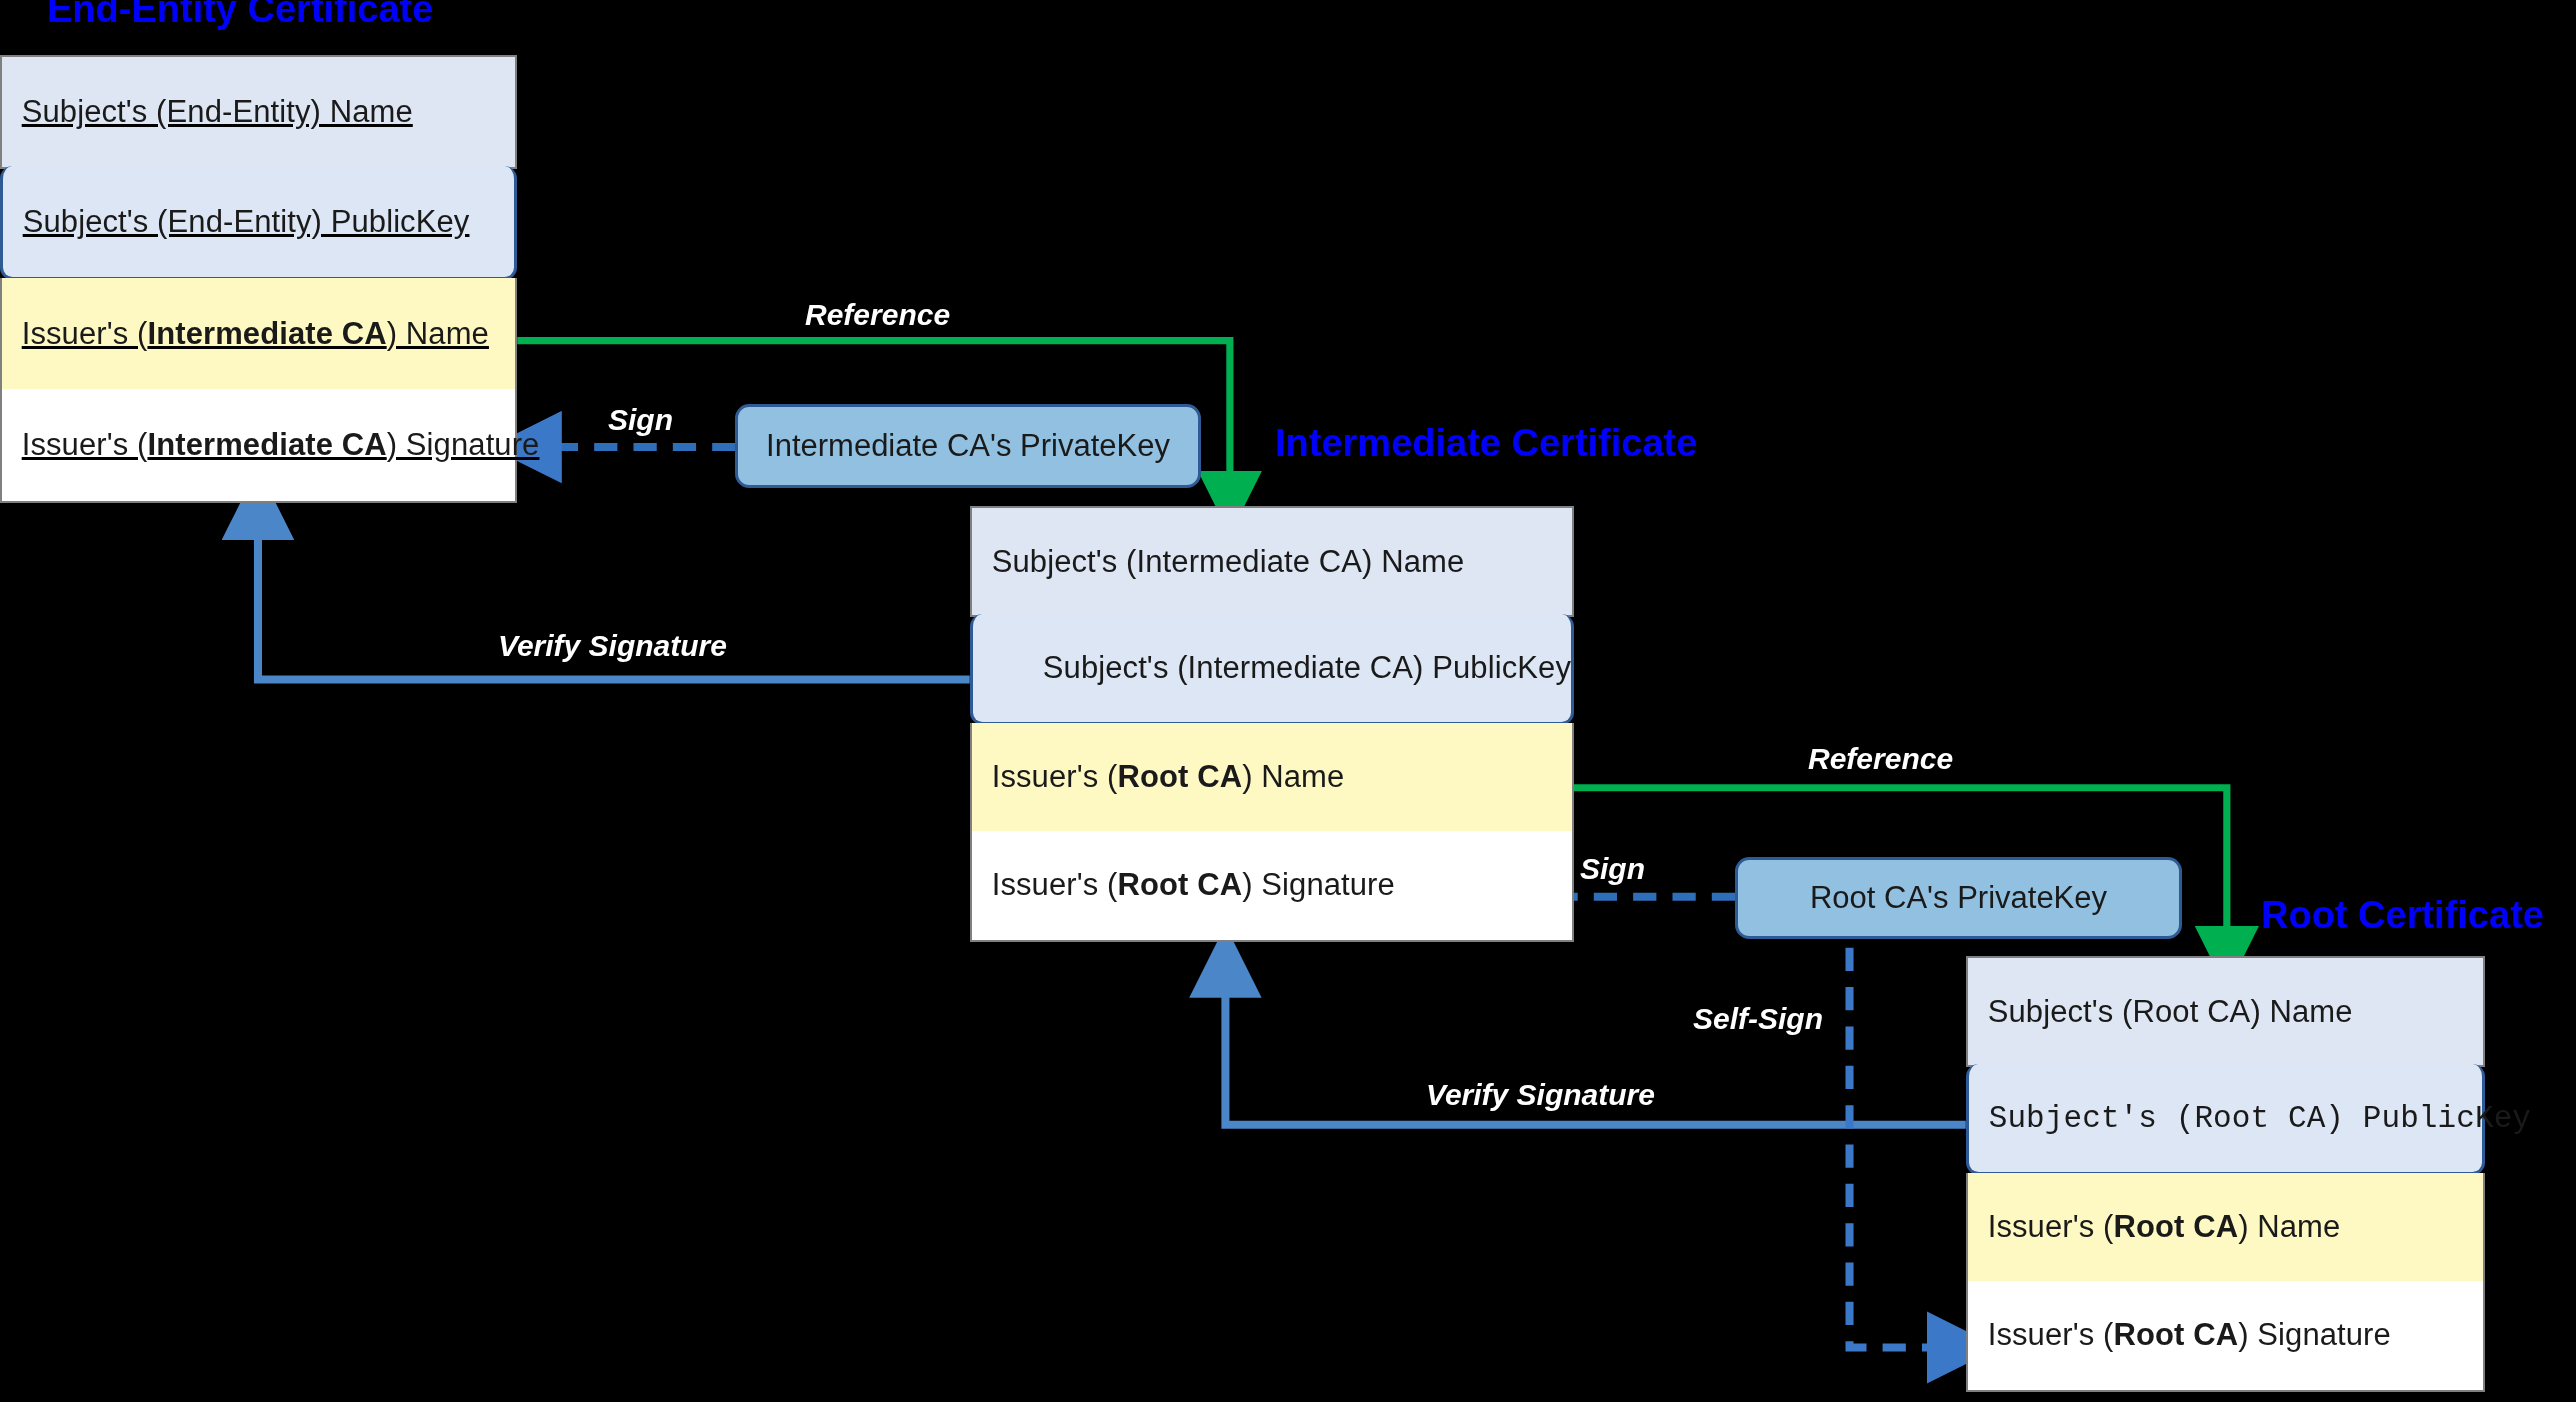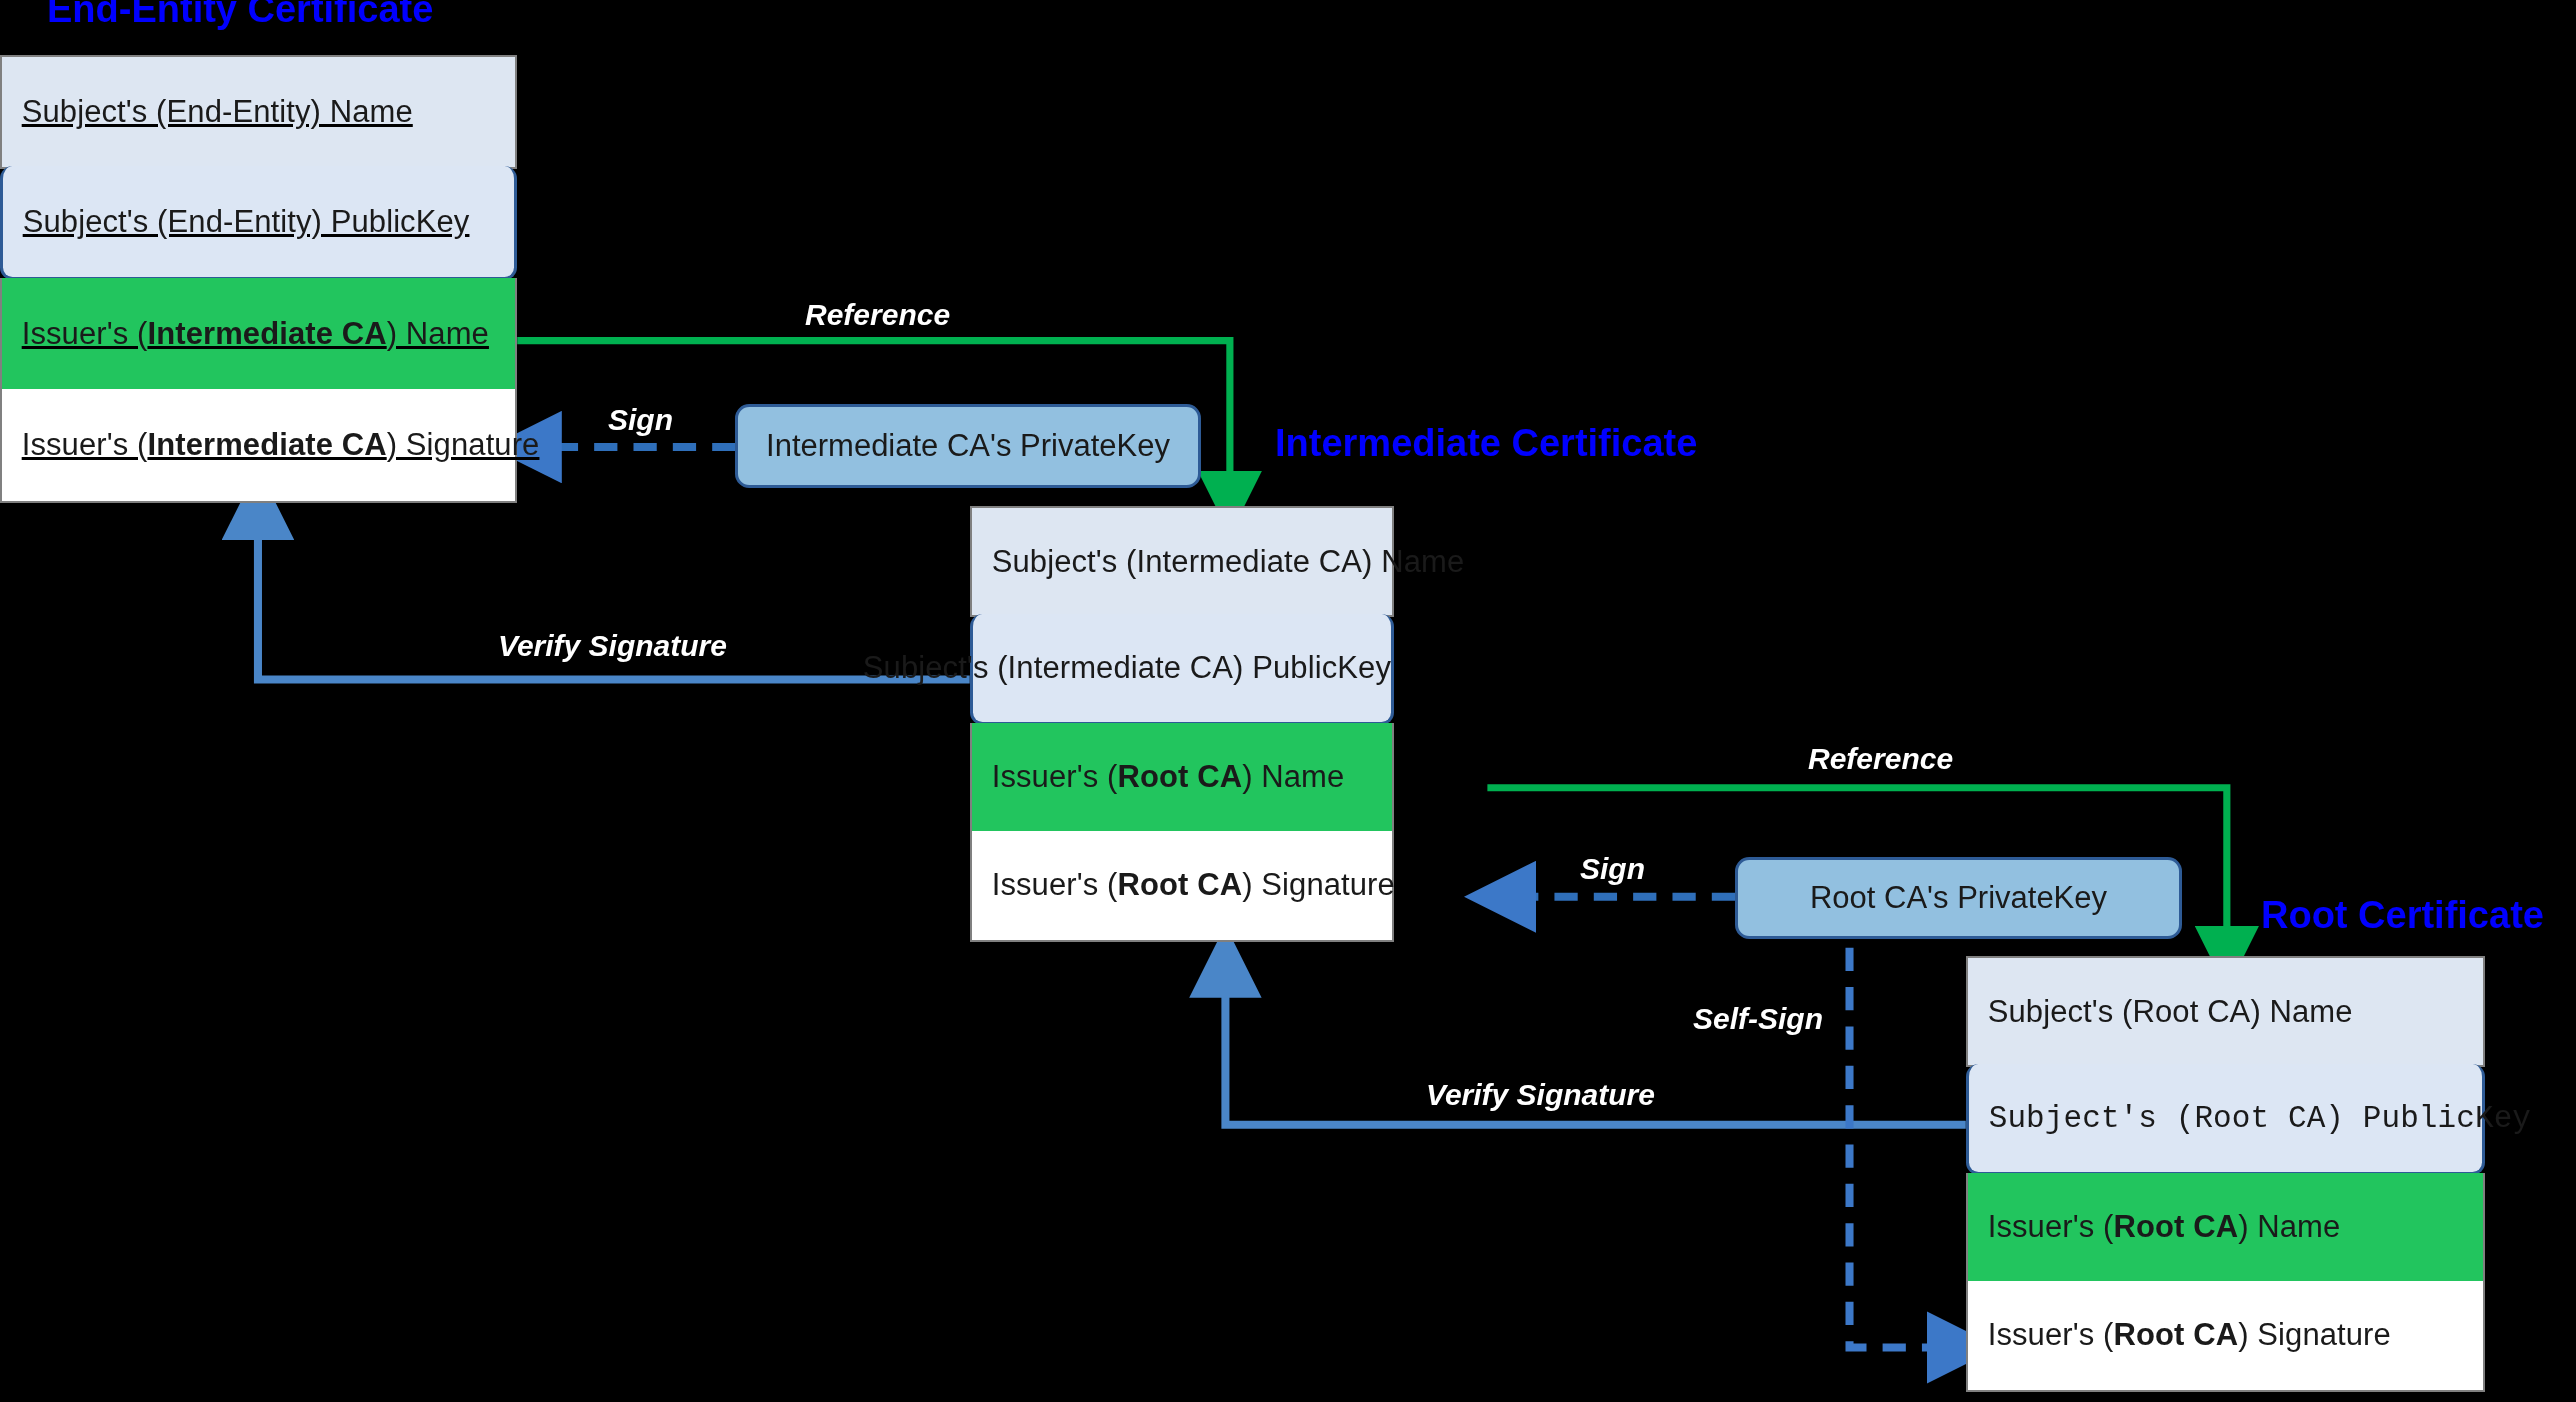--- a/index.html
+++ b/index.html
@@ -30,21 +30,21 @@
     align-items: center;
     border: 2.7px solid #808080;
     color: #1a1a1a;
     font-size: 31px;
     letter-spacing: 0.1px;
     white-space: nowrap;
   }
   .cert-row + .cert-row { border-top: none; }
   .row-name     { background: #dde6f2; }
   .row-pubkey   { background: #dce6f4; border: 3.6px solid #2e5b96; border-radius: 12.5px; }
-  .row-issuer   { background: #22c55e; }
+  .row-issuer   { background: #fef9c3; }
   .row-sig      { background: #ffffff; }
   .row-text { padding-left: 19.7px; pointer-events: none; }
   .row-text b { font-weight: bold; }
 
   
   .cert-title {
     position: absolute;
     color: #0000ff;
     font-weight: bold;
     font-size: 38px;
@@ -134,21 +134,21 @@
       <span class="row-text"><span>Issuer's (</span><b>Intermediate CA</b><span>) Name</span></span>
     </div>
 
     <div class="cert-row row-sig" style="height:114px; margin-top:-2.7px;">
       <span class="row-text"><span>Issuer's (</span><b>Intermediate CA</b><span>) Signature</span></span>
     </div>
   </div>
 
   <div class="cert-title" style="left:1275px; top:422px;">Intermediate Certificate</div>
 
-  <div class="cert" style="left:970px; top:506px; width:424px;">
+  <div class="cert" style="left:970px; top:506px; width:604px;">
 
     <div class="cert-row row-name" style="height:111px;">
       <span class="row-text">Subject's (Intermediate CA) Name</span>
     </div>
 
     <div class="cert-row row-pubkey" style="height:111px; margin-top:-2.7px;justify-content:flex-end;">
       <span class="row-text">Subject's (Intermediate CA) PublicKey</span>
     </div>
 
     <div class="cert-row row-issuer" style="height:111px; margin-top:-2.7px;">

